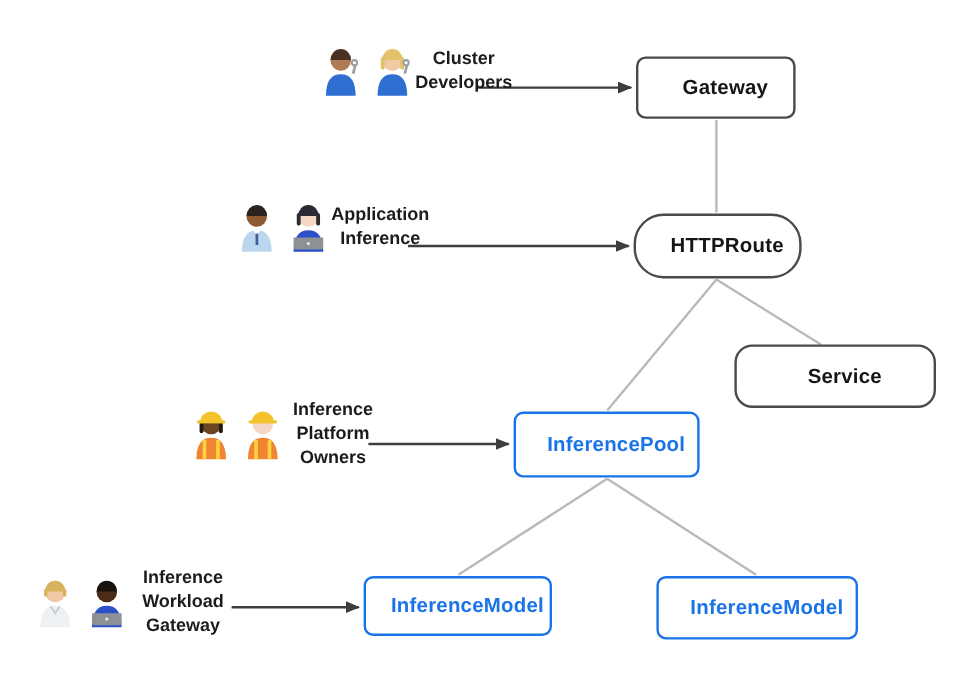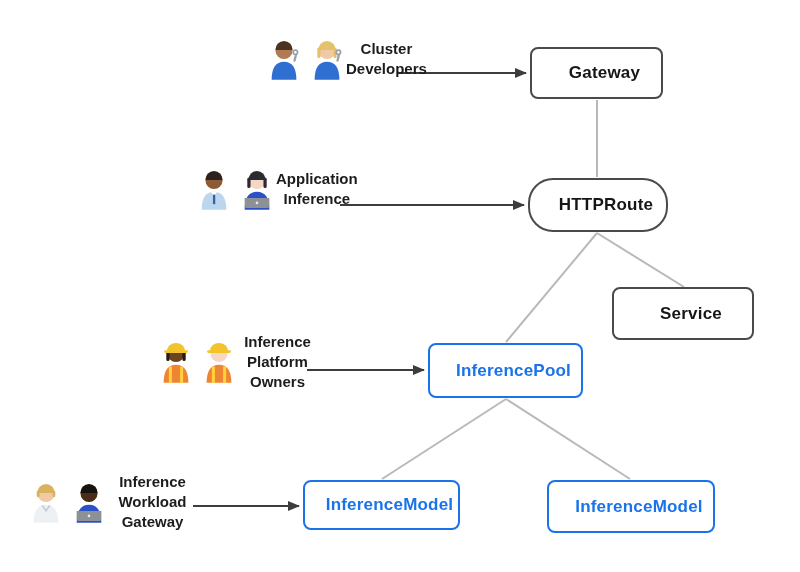--- a/index.html
+++ b/index.html
@@ -13,21 +13,21 @@
     position:absolute;display:flex;align-items:center;justify-content:center;
     background:#ffffff;border:2px solid #4a4a4a;border-radius:8px;
     font-weight:bold;font-size:17px;color:#161616;letter-spacing:.2px;
     box-sizing:border-box;
     padding-left:16px;
   }
   .node.blue{border-color:#1a73e8;color:#1a73e8;}
 
   .node-gateway{left:530px;top:47px;width:133px;height:52px;}
   .node-httproute{left:528px;top:178px;width:140px;height:54px;border-radius:25px;}
-  .node-service{left:612px;top:287px;width:142px;height:53px;}
+  .node-service{left:612px;top:287px;width:168px;height:53px;border-radius:15px;}
   .node-inferencepool{left:428px;top:343px;width:155px;height:55px;}
   .node-inferencemodel-left{left:303px;top:480px;width:157px;height:50px;}
   .node-inferencemodel-right{left:547px;top:480px;width:168px;height:53px;}
 
   .actor{
     position:absolute;display:flex;flex-direction:row;align-items:center;font-weight:bold;
   }
   .actor .persons{display:flex;gap:5px;align-items:flex-end;height:44px;}
   .actor .label{
     margin-top:2px;text-align:center;font-size:15px;line-height:20px;color:#1c1c1c;

